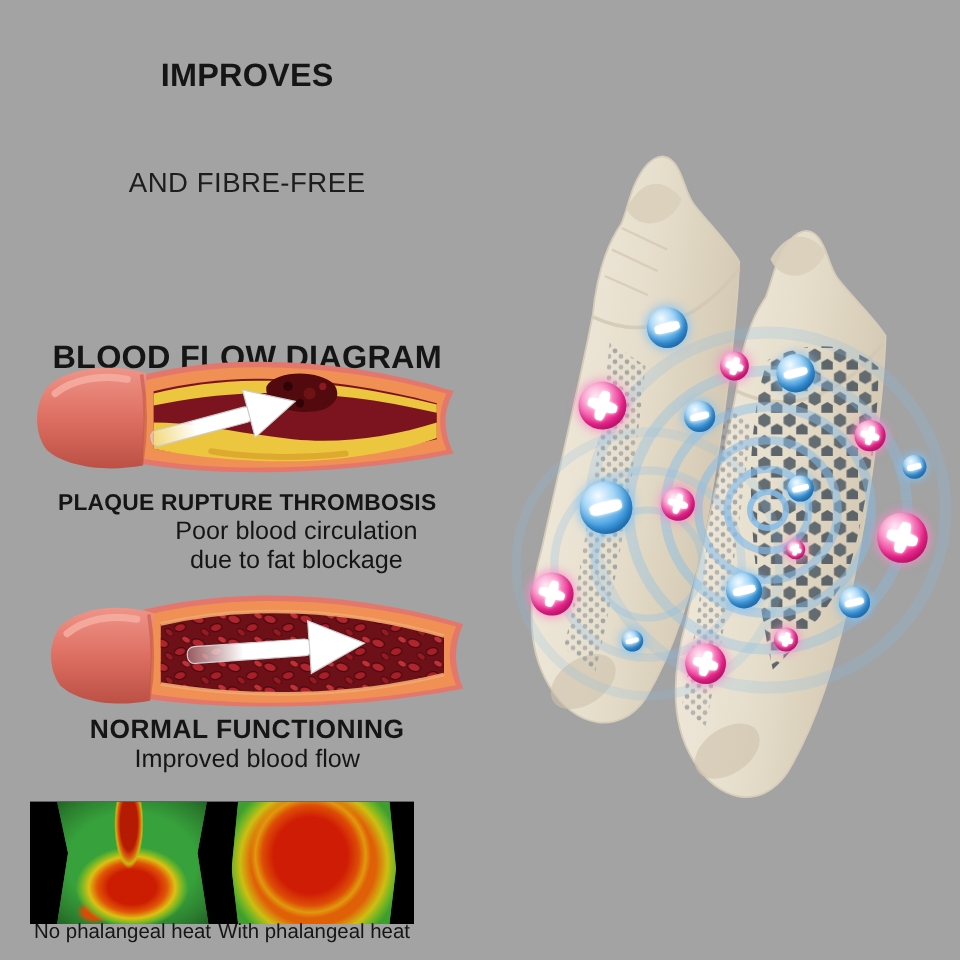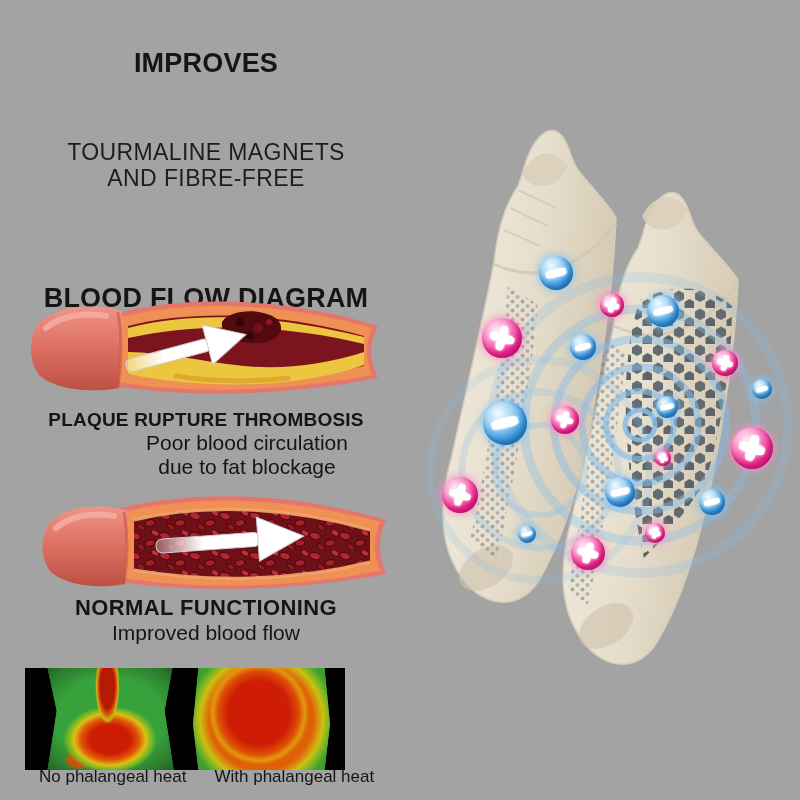--- a/index.html
+++ b/index.html
@@ -41,21 +41,21 @@
   }
   .thermal-img.right{
     left:168px;width:137px;
     clip-path:polygon(4% 0%,96% 0%,100% 55%,96% 100%,4% 100%,0% 55%);
     background-color:#3f9e2e;
     background-image:
       radial-gradient(ellipse 56px 58px at 48% 44%, #cf1d05 0 55%, #dd4e06 72%, #e0990d 82%, rgba(0,0,0,0) 90%),
       radial-gradient(ellipse 74px 74px at 50% 50%, #e06008 0 70%, #cdbf12 83%, #6ab427 93%, #3f9e2e 100%);
   }
   .thermal-caption{position:absolute;left:25px;top:767px;width:320px;text-align:center;font-size:17px;font-weight:400;white-space:nowrap;}
-  .thermal-caption span{margin:0 14px;}
+  .thermal-caption span{margin:0 3px;}
 
   
   .product{position:absolute;left:400px;top:110px;width:400px;height:570px;}
   .product svg{position:absolute;left:0;top:0;}
   .ion-layer{position:absolute;left:0;top:0;width:100%;height:100%;pointer-events:none;}
   .ion{position:absolute;border-radius:50%;transform:translate(-50%,-50%);}
   .ion.negative{
     background:radial-gradient(circle at 35% 28%, #f4fbff 0%, #a8d8f7 30%, var(--neg-ion) 62%, #1a629f 100%);
     box-shadow:0 0 7px 2px rgba(130,195,245,0.75), inset -2px -3px 5px rgba(12,70,130,0.45);
   }
@@ -72,21 +72,20 @@
 </head>
 <body>
 
 <div class="canvas">
 
   <div class="ltext title">
     <div>IMPROVES</div>
   </div>
 
   <div class="ltext subtitle">
-    <div>TOURMALINE MAGNETS</div>
     <div>AND FIBRE-FREE</div>
   </div>
 
   <div class="ltext bfd-heading">BLOOD FLOW DIAGRAM</div>
 
   <div class="artery1">
     <svg width="362" height="104" viewBox="0 0 362 104">
       <defs>
         <linearGradient id="tube1" x1="0" y1="0" x2="0" y2="1">
           <stop offset="0" stop-color="#ef9488"></stop>

